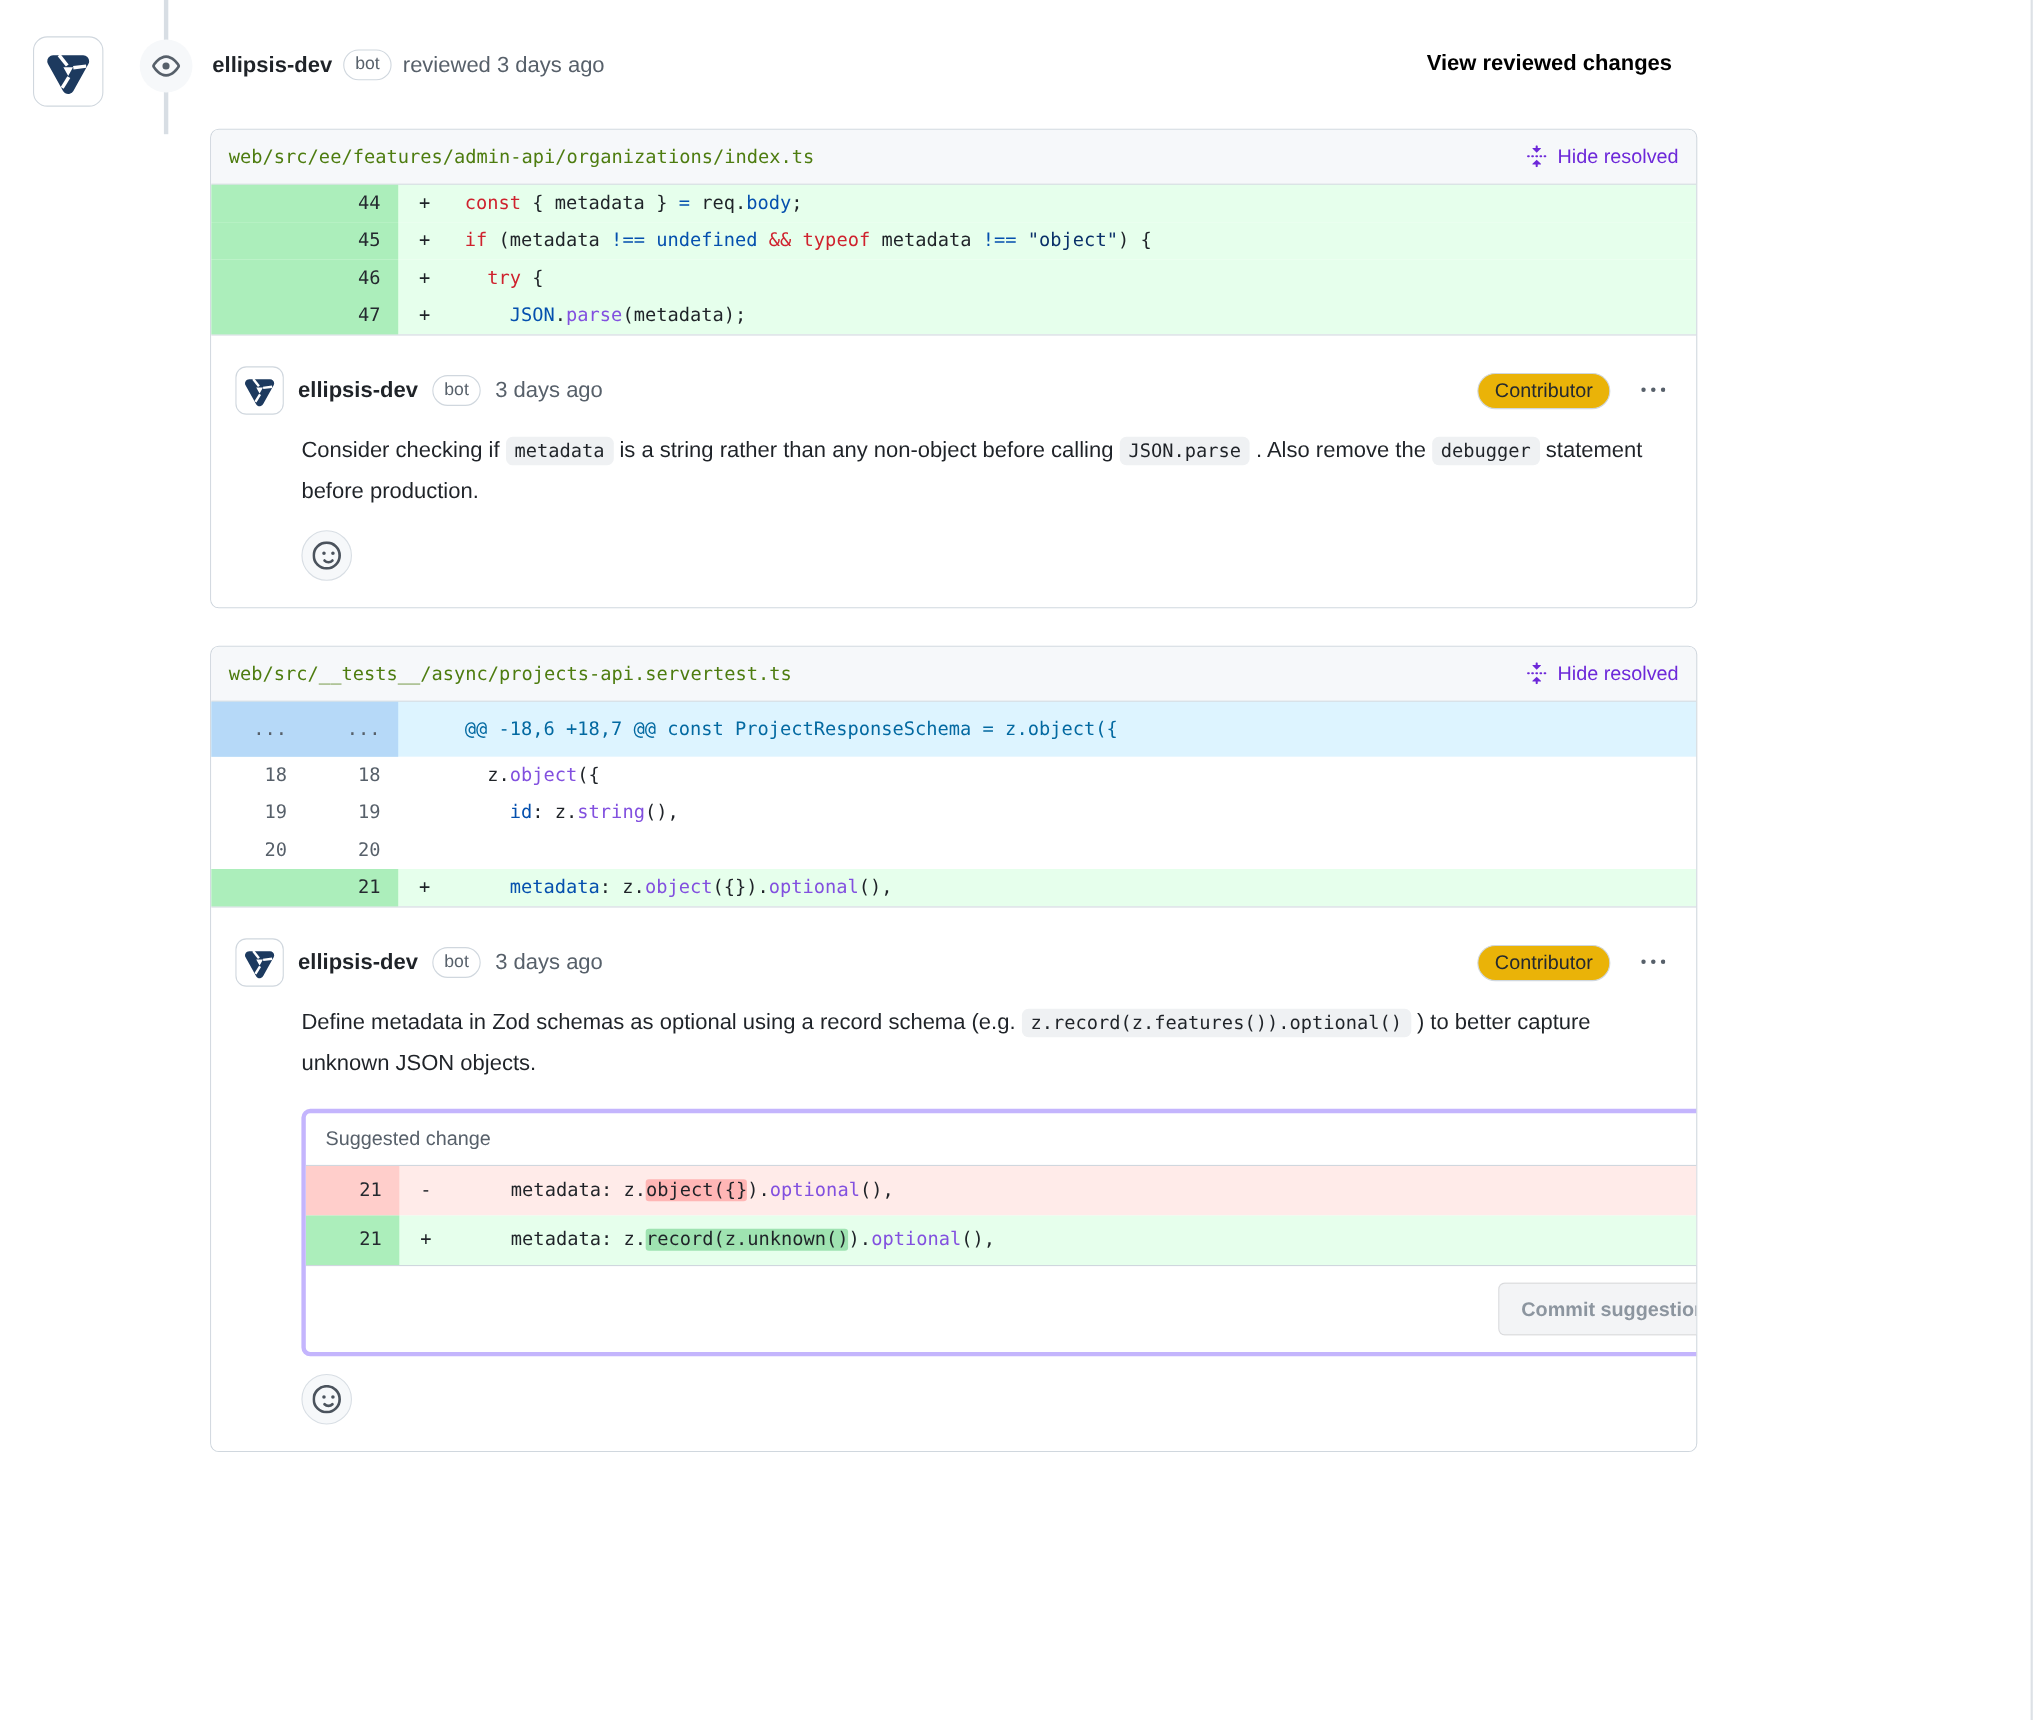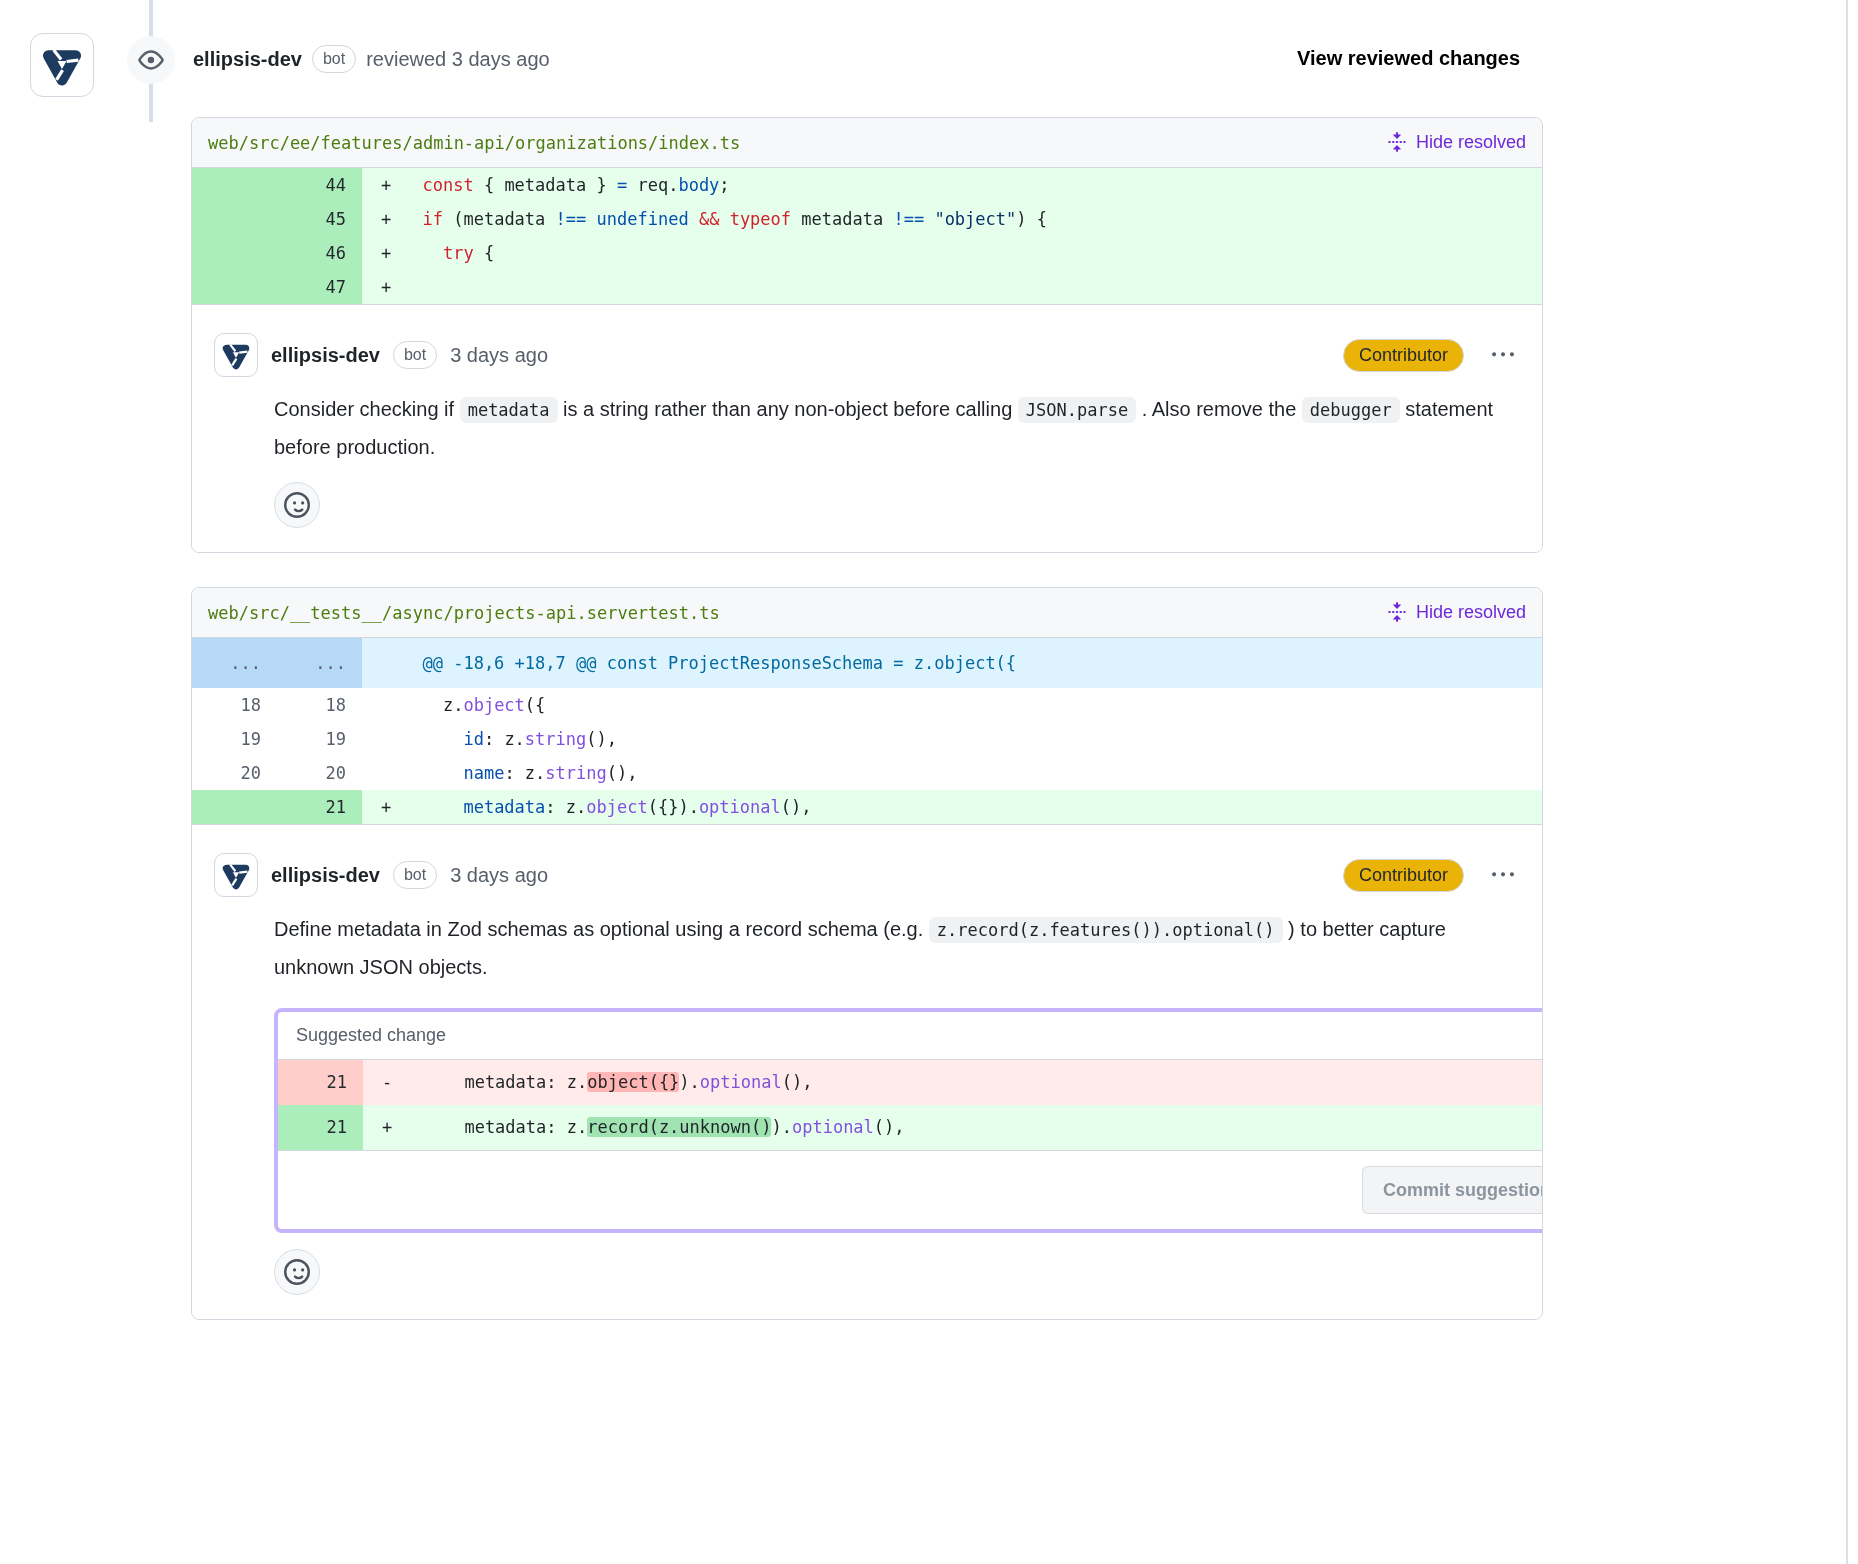--- a/index.html
+++ b/index.html
@@ -153,20 +153,21 @@
           </span>
           <span class="marker">+</span>
           <span class="code"><span>    </span><span data-color="k">try</span><span> {</span></span>
         </div>
         <div class="d-row" data-type="add">
           <span class="gut-wrap">
             <span class="gut old"></span>
             <span class="gut new">47</span>
           </span>
           <span class="marker">+</span>
+          <span class="code"><span>      </span><span data-color="v">JSON</span><span>.</span><span data-color="e">parse</span><span>(metadata);</span></span>
         </div>
       </div>
     <div class="comment">
       <div class="c-header">
         <span class="c-avatar">
           <svg viewBox="0 0 32 32" width="32" height="32">
               <use href="#logo-glyph"></use>
             </svg>
         </span>
         <span class="c-name">ellipsis-dev</span>
@@ -224,21 +225,20 @@
           </span>
           <span class="marker"></span>
           <span class="code"><span>      </span><span data-color="v">id</span><span>: z.</span><span data-color="e">string</span><span>(),</span></span>
         </div>
         <div class="d-row" data-type="ctx">
           <span class="gut-wrap">
             <span class="gut old">20</span>
             <span class="gut new">20</span>
           </span>
           <span class="marker"></span>
-          <span class="code"><span>      </span><span data-color="v">name</span><span>: z.</span><span data-color="e">string</span><span>(),</span></span>
         </div>
         <div class="d-row" data-type="add">
           <span class="gut-wrap">
             <span class="gut old"></span>
             <span class="gut new">21</span>
           </span>
           <span class="marker">+</span>
           <span class="code"><span>      </span><span data-color="v">metadata</span><span>: z.</span><span data-color="e">object</span><span>({}).</span><span data-color="e">optional</span><span>(),</span></span>
         </div>
       </div>

